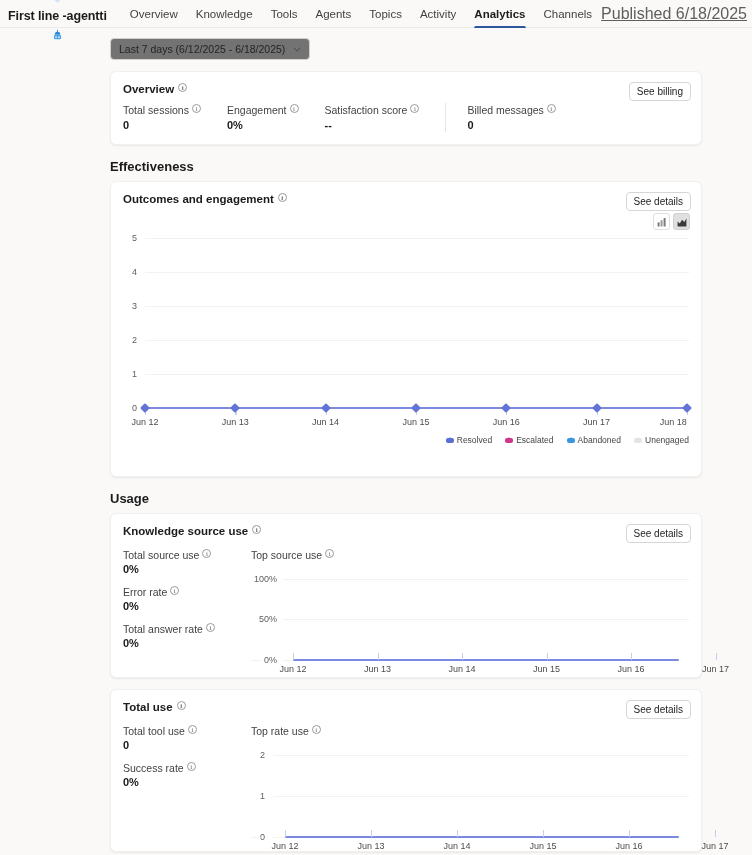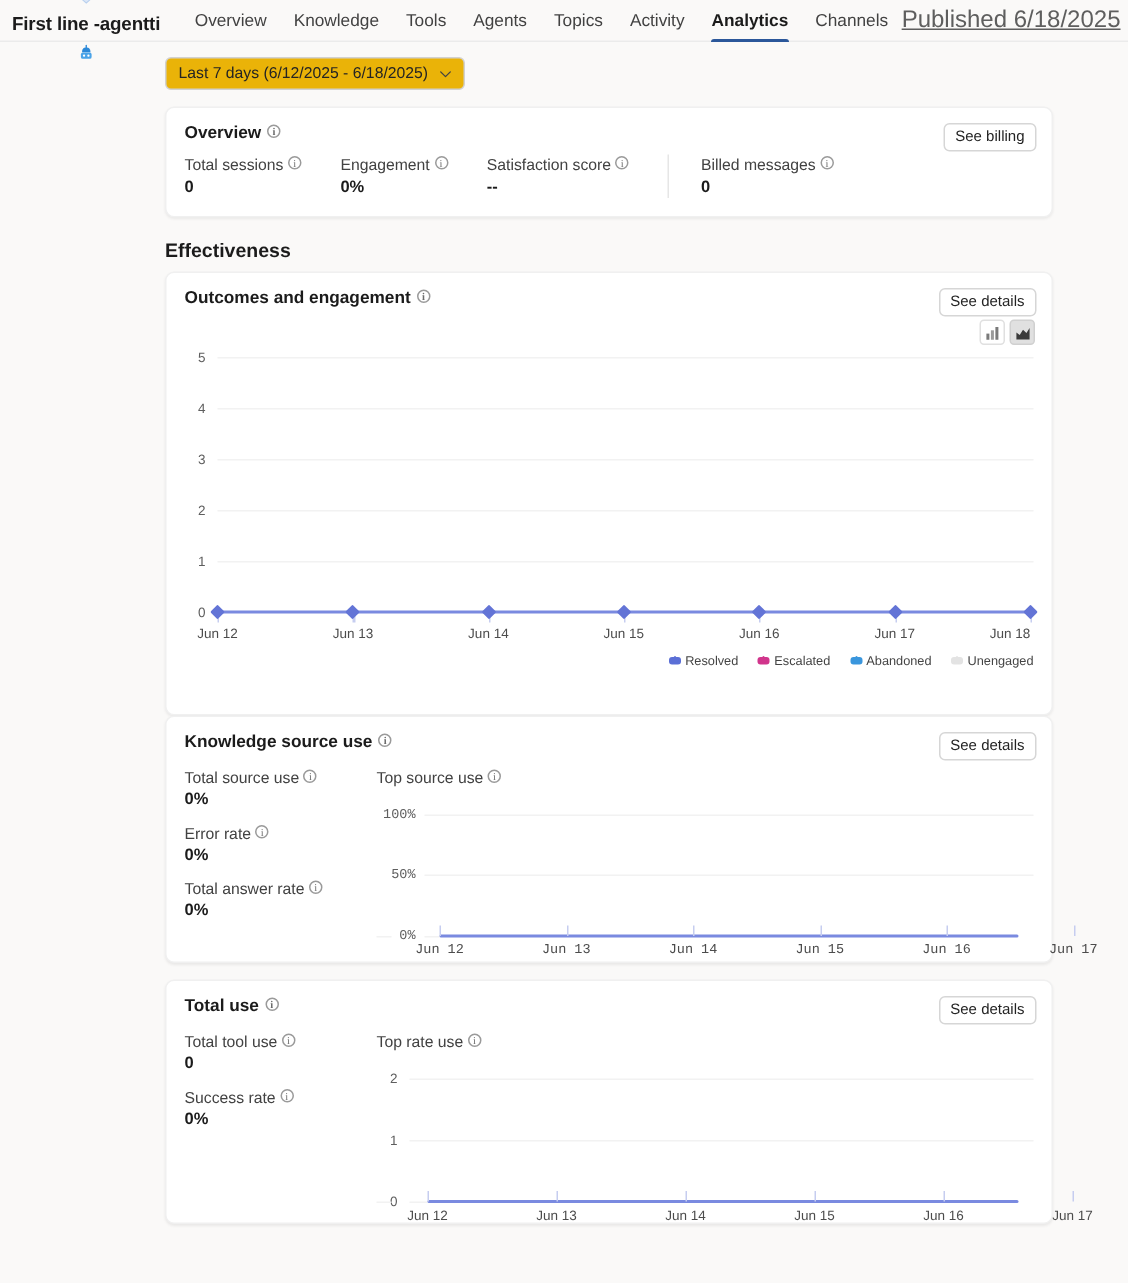--- a/index.html
+++ b/index.html
@@ -49,21 +49,21 @@
     background:#ffffff; border:1px solid #d1d1d1; border-radius:4px;
     height:22px; padding:0 16px; cursor:pointer; white-space:nowrap;
   }
 
   
   .page { padding: 10px 0 0 0; height: calc(855px - 28px); overflow:hidden; }
   .wrap { width: 592px; margin-left: 110px; }
 
   .daterange {
     display:inline-flex; align-items:center; gap:8px;
-    background:#eab308; border:1px solid #d1d1d1; border-radius:4px;
+    background:#737373; border:1px solid #d1d1d1; border-radius:4px;
     height:22px; padding:0 8px; font-size:10.5px; color:#242424;
     cursor:pointer; margin-bottom:11px;
   }
   .chev { width:8px; height:5px; display:block; }
 
   .card {
     background:#ffffff; border:1px solid #f0f0f0; border-radius:6px;
     box-shadow: 0 1px 2px rgba(0,0,0,0.07);
     position:relative;
   }
@@ -325,20 +325,21 @@
         </span>
         <span class="lg">
           <i class="lgmk" style="background:#e3e3e3;"></i>
           <span>Unengaged</span>
         </span>
       </div>
     </div>
   </div>
 
   
+  <div class="section-title">Usage</div>
 
   
   <div class="card chart-card" style="height:165px;">
     <div class="card-title">
       <span>Knowledge source use</span>
       <span class="info">i</span>
     </div>
     <button class="ghost-btn">See details</button>
 
     <div style="display:flex; margin-top:12px;">
@@ -365,21 +366,21 @@
           <div class="sub-value">0%</div>
         </div>
       </div>
 
       <div style="flex:1; position:relative;">
         <div class="chart-head">
           <span>Top source use</span>
           <span class="info">i</span>
         </div>
 
-        <div class="plot" style="position:absolute; left:0; right:0; top:22px; height:110px;font-family:Liberation Mono, monospace;">
+        <div class="plot" style="position:absolute; left:0; right:0; top:22px; height:110px;">
           <div class="grid-row" style="left:32px; top:8px;"></div>
           <div class="grid-row" style="left:32px; top:48px;"></div>
 
           <div class="ylab" style="left:0; width:26px; top:8px;">100%</div>
           <div class="ylab" style="left:0; width:26px; top:48px;">50%</div>
           <div class="ylab" style="left:0; width:26px; top:89px;">0%</div>
 
           <div class="grid-row" style="left:32px; width:10px; top:89px;"></div>
           <div class="axis-line" style="left:42px; right:10px; top:88px;"></div>
           <div class="grid-row" style="right:0; width:10px; top:89px;"></div>

